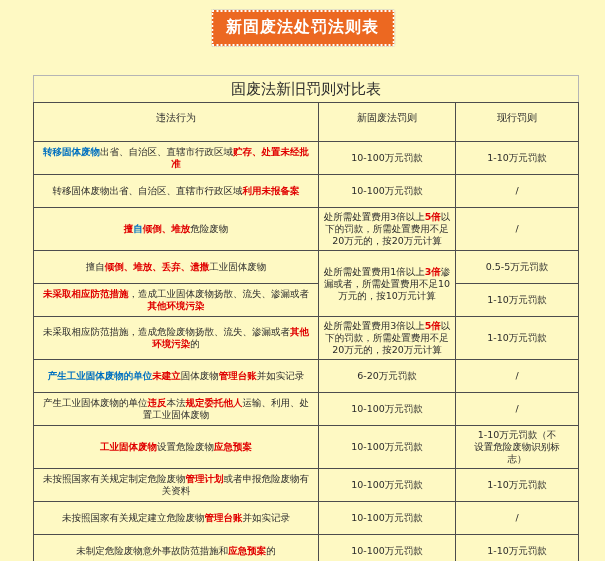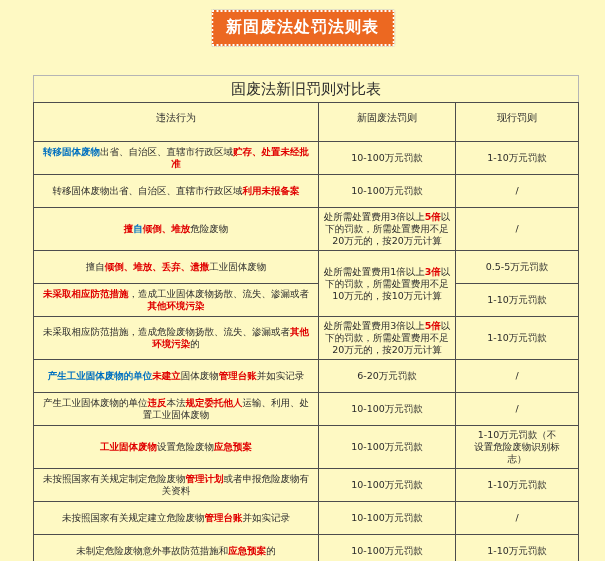--- a/index.html
+++ b/index.html
@@ -100,21 +100,21 @@
           <td class="penalty"><span>10-100万元罚款</span></td>
           <td class="penalty">/</td>
         </tr>
         <tr>
           <td class="behavior"><span class="seg-red">擅</span><span class="seg-blue">自</span><span class="seg-red">倾倒、堆放</span><span>危险废物</span></td>
           <td class="penalty long"><span>处所需处置费用3倍以上</span><span class="seg-red">5倍</span><span>以下的罚款，所需处置费用不足20万元的，按20万元计算</span></td>
           <td class="penalty">/</td>
         </tr>
         <tr>
           <td class="behavior"><span>擅自</span><span class="seg-red">倾倒、堆放、丢弃、遗撒</span><span>工业固体废物</span></td>
-          <td class="penalty long" rowspan="2"><span>处所需处置费用1倍以上</span><span class="seg-red">3倍</span><span>以下的罚款，所需处置费用不足10万元的，按10万元计算</span></td>
+          <td class="penalty long" rowspan="2"><span>处所需处置费用1倍以上</span><span class="seg-red">3倍</span><span>渗漏或者，所需处置费用不足10万元的，按10万元计算</span></td>
           <td class="penalty">0.5-5万元罚款</td>
         </tr>
         <tr>
           <td class="behavior"><span class="seg-red">未采取相应防范措施</span><span>，造成工业固体废物扬散、流失、渗漏或者</span><span class="seg-red">其他环境污染</span></td>
           <td class="penalty">1-10万元罚款</td>
         </tr>
         <tr>
           <td class="behavior"><span>未采取相应防范措施，造成危险废物扬散、流失、渗漏或者</span><span class="seg-red">其他环境污染</span><span>的</span></td>
           <td class="penalty long"><span>处所需处置费用3倍以上</span><span class="seg-red">5倍</span><span>以下的罚款，所需处置费用不足20万元的，按20万元计算</span></td>
           <td class="penalty">1-10万元罚款</td>

